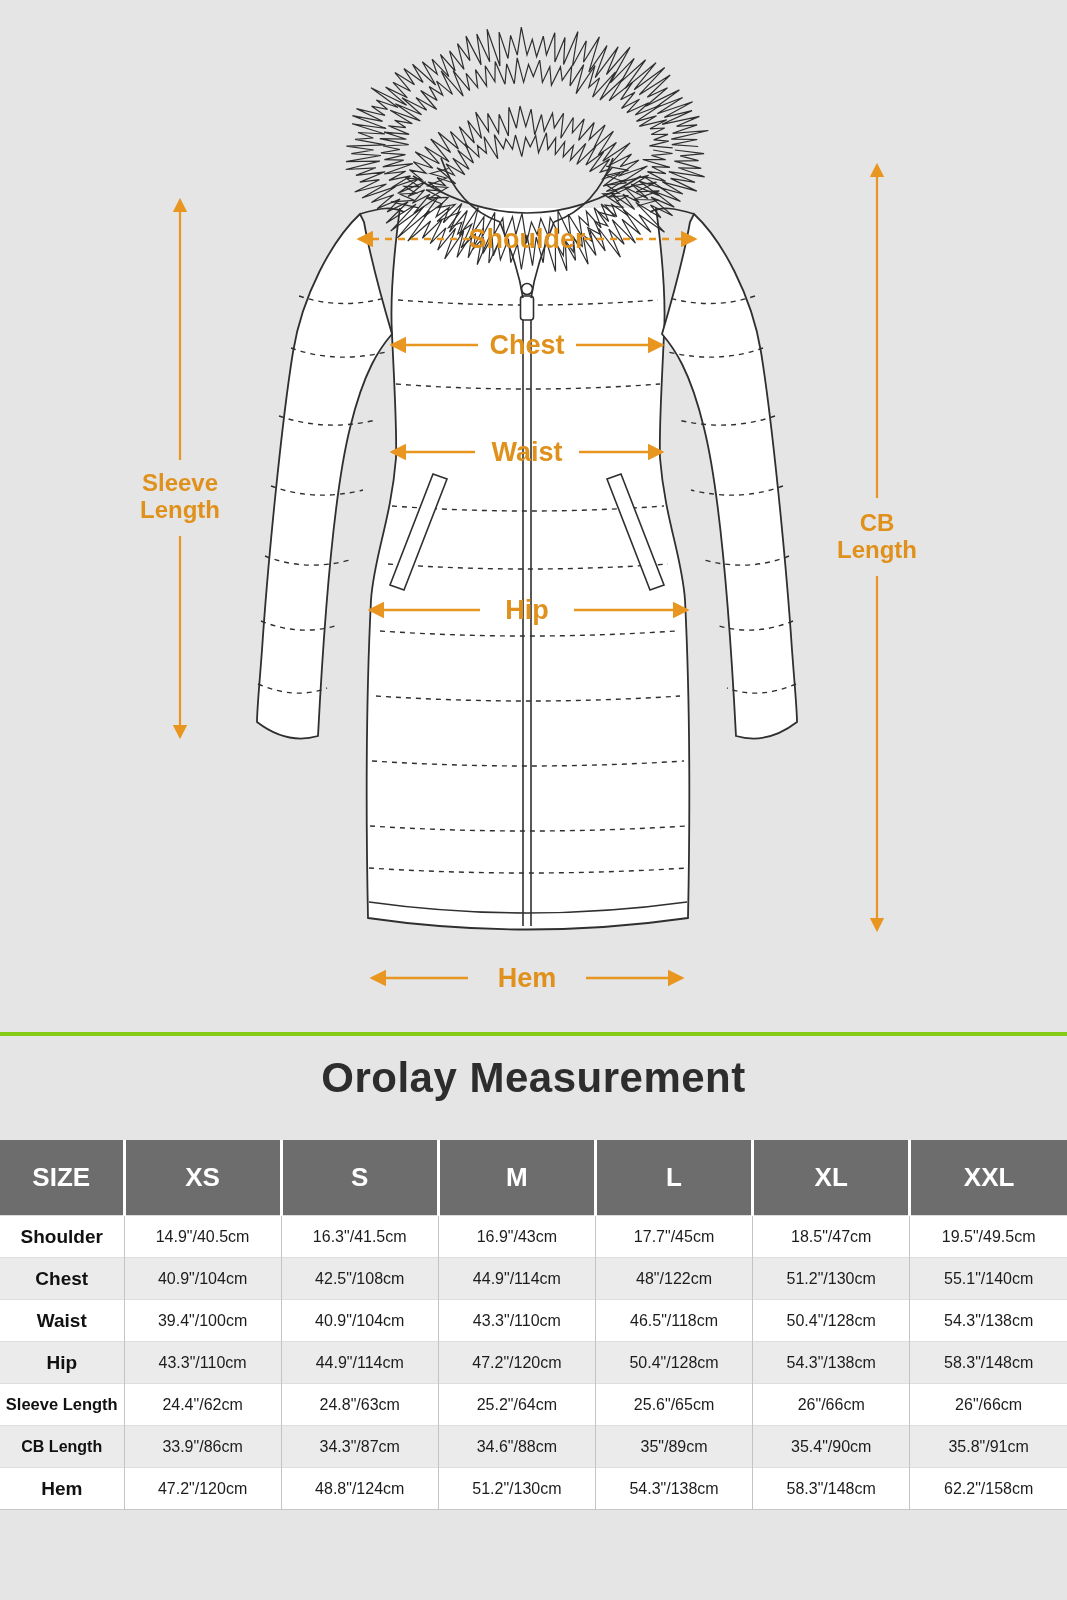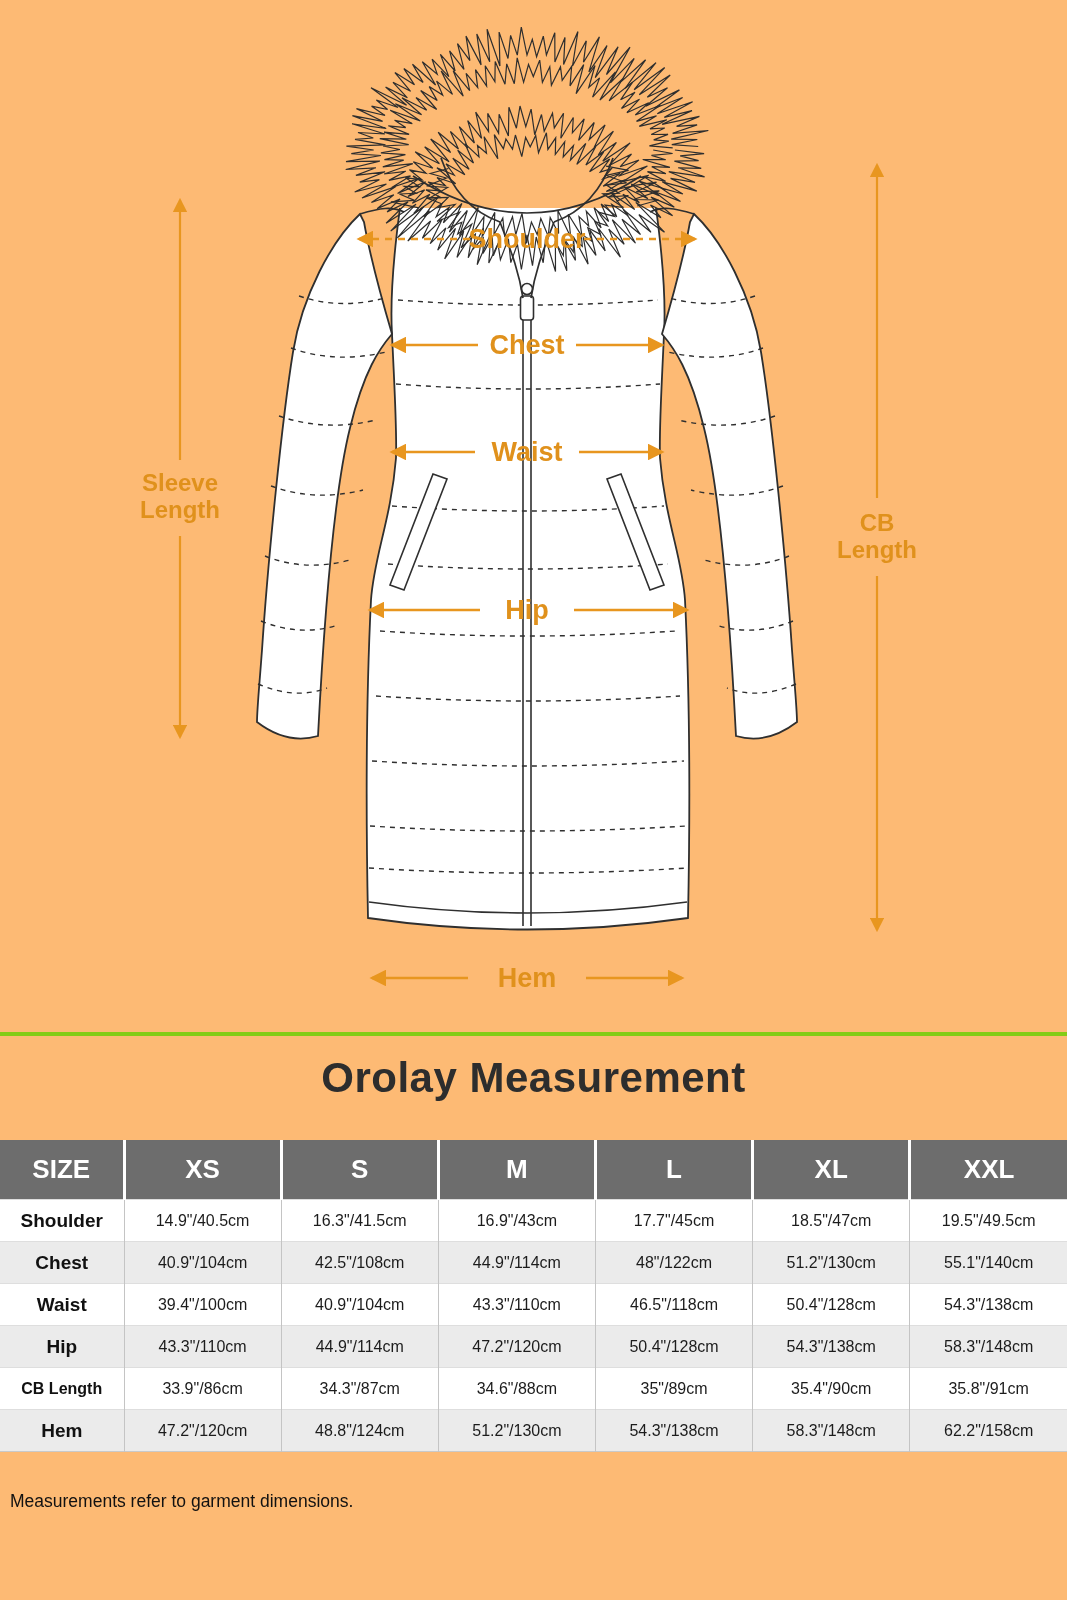--- a/index.html
+++ b/index.html
@@ -1,18 +1,18 @@
 <!DOCTYPE html>
 <html><head>
 <meta charset="utf-8">
 <style>
   html,body { margin:0; padding:0; background:#ffffff; }
   .page {
     position:relative; width:1067px; height:1600px; margin:0 auto;
-    background:#fdba74; overflow:hidden;
+    background:#e5e5e5; overflow:hidden;
     font-family:"Liberation Sans", sans-serif;
     color:#1a1a1a;
   }
   .diagram-wrap { width:1067px; height:1032px; }
   svg text { font-family:"Liberation Sans", sans-serif; }
   .meas-label { font-size:27px; font-weight:600; }
   .meas-label-v { font-size:24px; font-weight:600; }
 
   .title-wrap {
     border-top:4px solid #84cc16;
@@ -26,21 +26,21 @@
 
   table.size-table {
     width:1067px; border-collapse:collapse; table-layout:fixed;
     margin-top:38px;
     border-bottom:1px solid #c9c9c9;
   }
   table.size-table col.c-first { width:124px; }
   table.size-table thead th {
     background:#6d6d6d; color:#ffffff;
     font-size:26px; font-weight:700; height:43px;
-    border-left:3px solid #ffffff; padding:8px;
+    border-left:3px solid #ffffff; padding:16px;
   }
   table.size-table thead th:first-child { border-left:none; }
   table.size-table tbody th, table.size-table tbody td {
     height:41px; text-align:center; vertical-align:middle;
     border-left:1px solid #c4c4c4; border-top:1px solid #dedede;
     padding:0;
   }
   table.size-table tbody th:first-child { border-left:none; }
   table.size-table tbody th { font-weight:700; color:#111; }
   table.size-table tbody td { font-size:16px; color:#1c1c1c; }
@@ -234,20 +234,29 @@
         <tr>
           <th style="font-size: 19px;">Hip</th>
           <td>43.3"/110cm</td>
           <td>44.9"/114cm</td>
           <td>47.2"/120cm</td>
           <td>50.4"/128cm</td>
           <td>54.3"/138cm</td>
           <td>58.3"/148cm</td>
         </tr>
         <tr>
+          <th style="font-size: 16.5px;">Sleeve Length</th>
+          <td>24.4"/62cm</td>
+          <td>24.8"/63cm</td>
+          <td>25.2"/64cm</td>
+          <td>25.6"/65cm</td>
+          <td>26"/66cm</td>
+          <td>26"/66cm</td>
+        </tr>
+        <tr>
           <th style="font-size: 16px;">CB Length</th>
           <td>33.9"/86cm</td>
           <td>34.3"/87cm</td>
           <td>34.6"/88cm</td>
           <td>35"/89cm</td>
           <td>35.4"/90cm</td>
           <td>35.8"/91cm</td>
         </tr>
         <tr>
           <th style="font-size: 19px;">Hem</th>
@@ -255,16 +264,15 @@
           <td>48.8"/124cm</td>
           <td>51.2"/130cm</td>
           <td>54.3"/138cm</td>
           <td>58.3"/148cm</td>
           <td>62.2"/158cm</td>
         </tr>
       </tbody>
   </table>
 
   <div class="notes">
-    <p>Measurements refer to garment dimensions.</p>
   </div>
 
 </div>
 
 </body></html>

